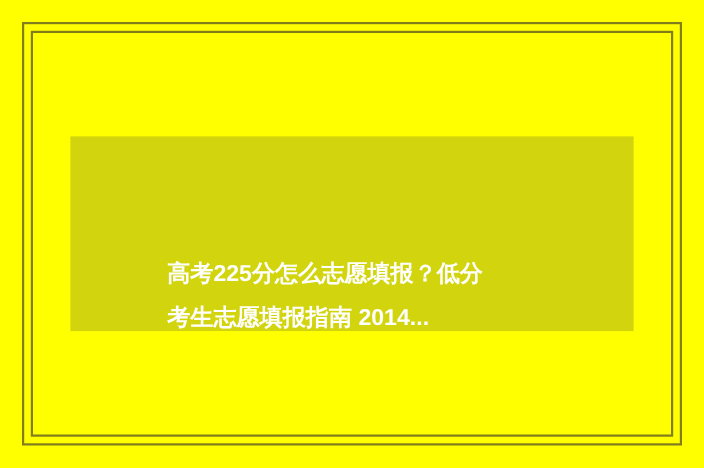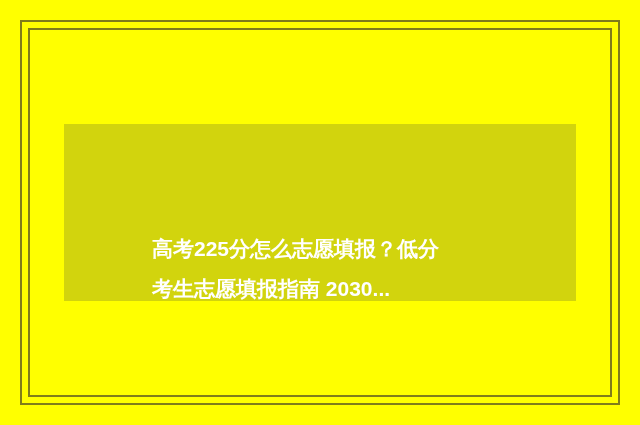--- a/index.html
+++ b/index.html
@@ -81,17 +81,17 @@
 <body>
 
 <div class="canvas">
 
   <div class="frame-outer"></div>
   <div class="frame-inner"></div>
 
   <div class="content-panel">
     <div class="title-block">
       <div class="title-text">高考225分怎么志愿填报？低分</div>
-      <div class="title-text">考生志愿填报指南 2030...</div>
+      <div class="title-text">考生志愿填报指南 2014...</div>
     </div>
   </div>
 
 </div>
 
 </body></html>

